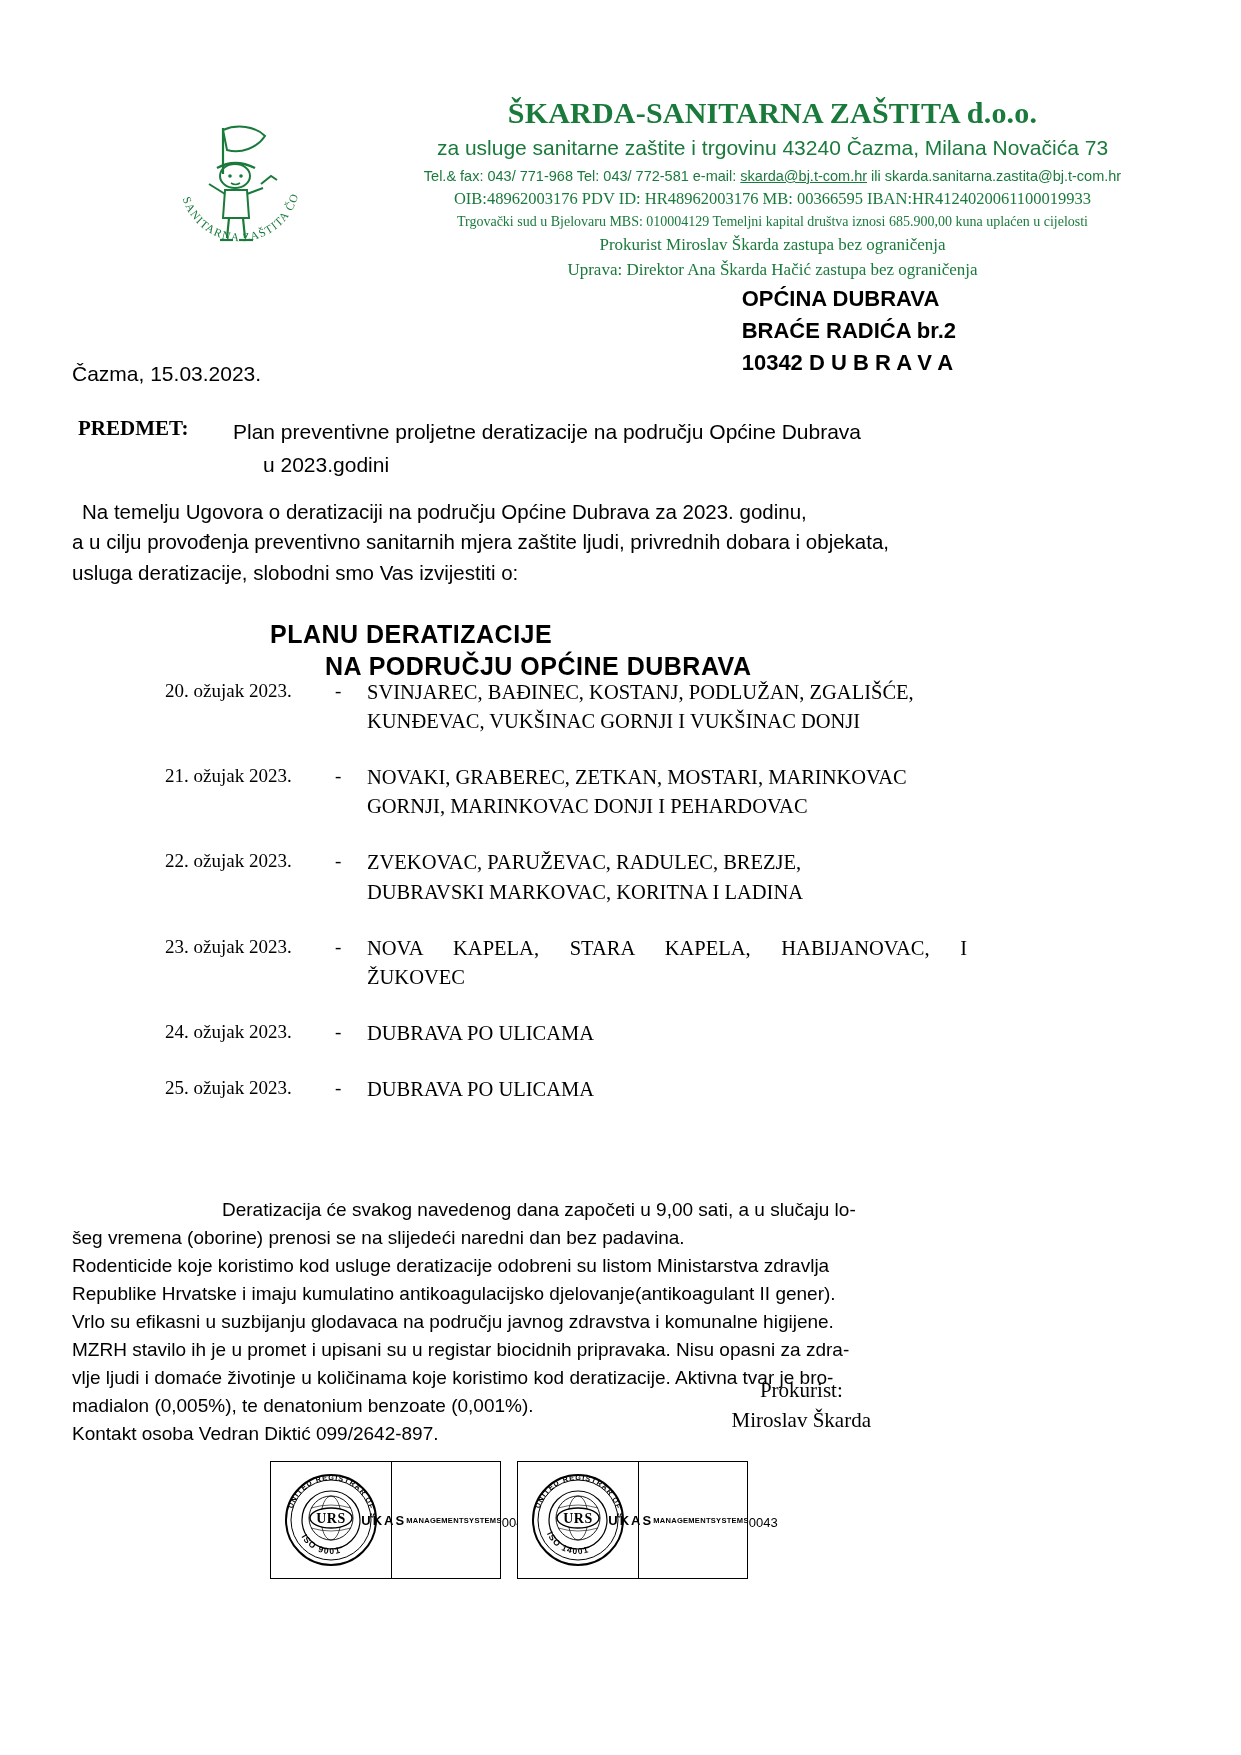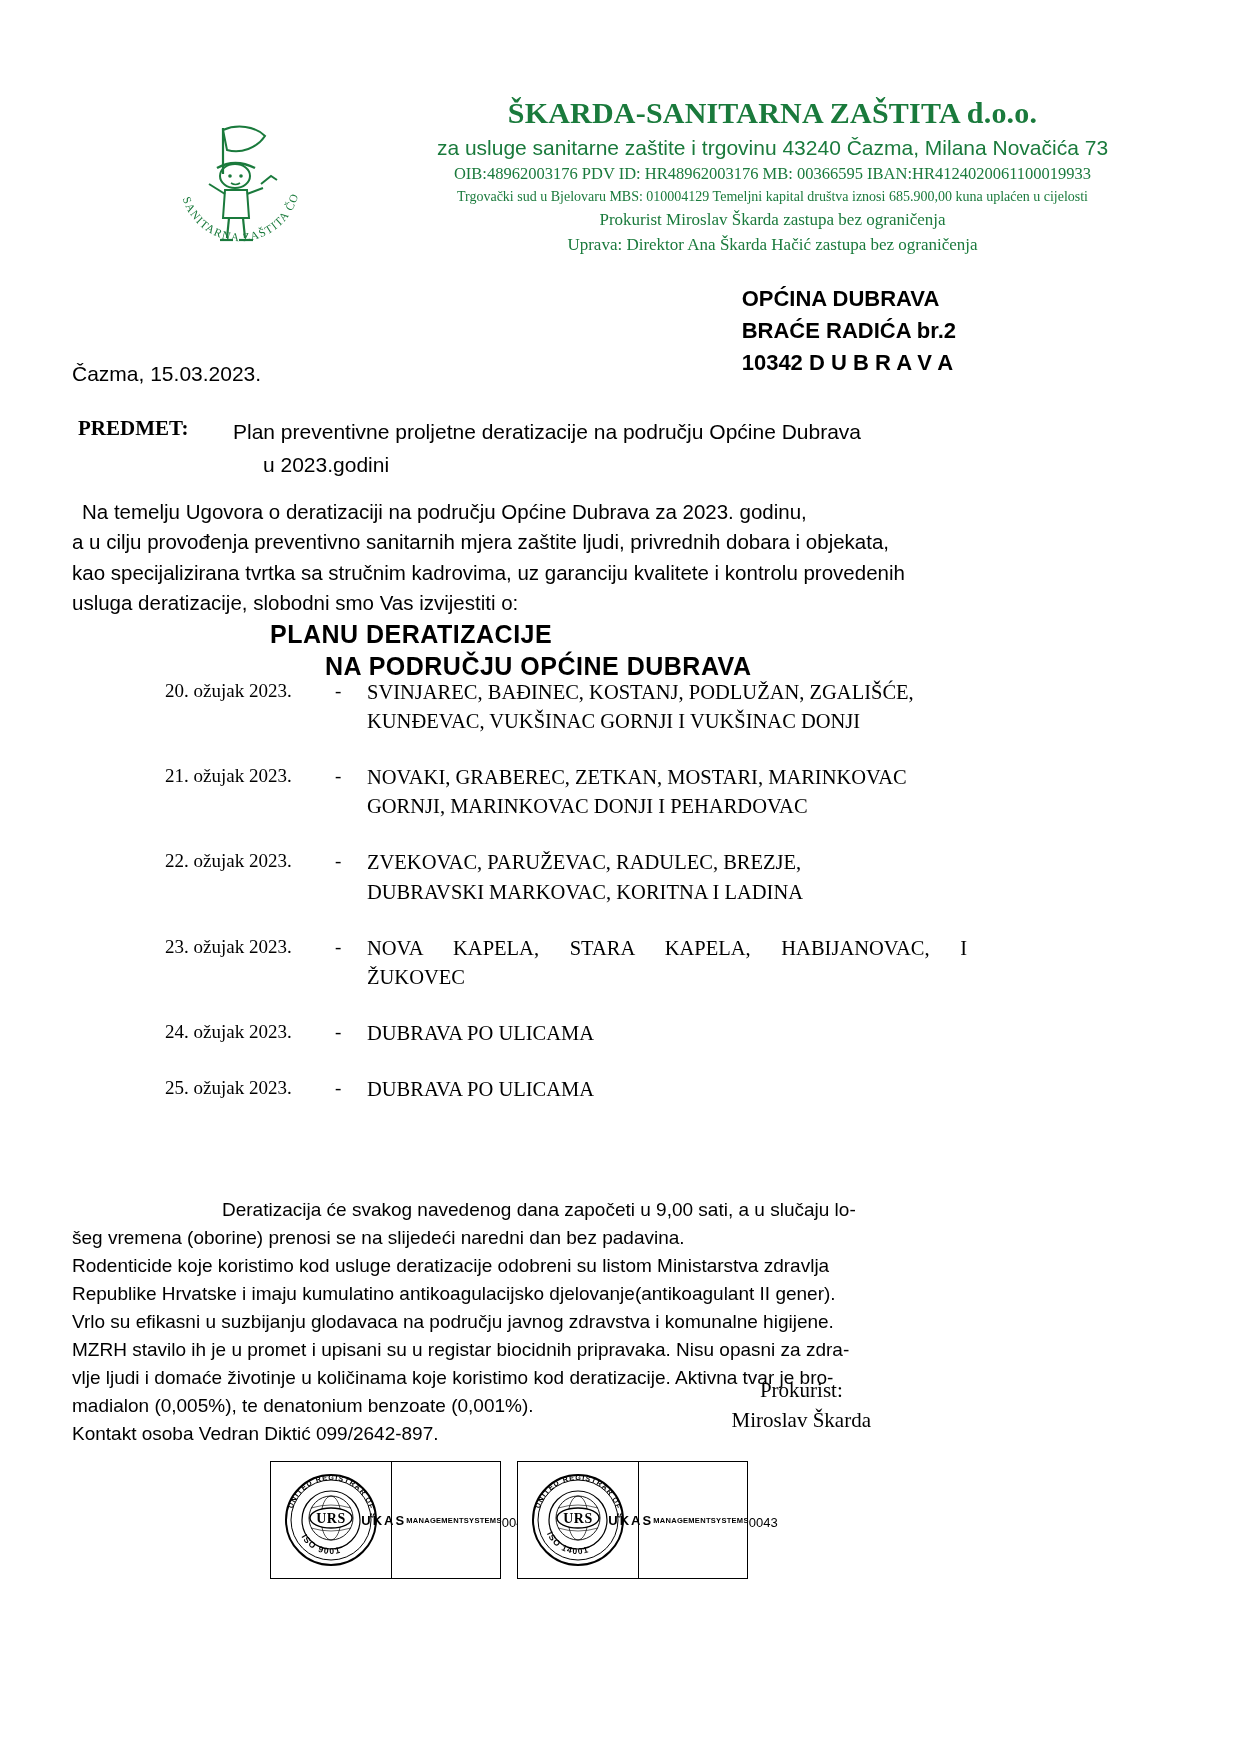--- a/index.html
+++ b/index.html
@@ -311,20 +311,23 @@
         <path d="M64,104 L62,124" fill="none" stroke="#1a7a3c" stroke-width="2.2"></path>
         <path d="M78,104 L80,124" fill="none" stroke="#1a7a3c" stroke-width="2.2"></path>
         <path d="M55,126 L68,126" fill="none" stroke="#1a7a3c" stroke-width="2.2"></path>
         <path d="M74,126 L88,126" fill="none" stroke="#1a7a3c" stroke-width="2.2"></path>
       </svg>
     </div>
 
     <div class="company-block">
       <div class="co-name">ŠKARDA-SANITARNA ZAŠTITA d.o.o.</div>
       <div class="co-sub">za usluge sanitarne zaštite i trgovinu 43240 Čazma, Milana Novačića 73</div>
+      <div class="co-line-tel">
+        <span>Tel.&amp; fax:  043/ 771-968 Tel: 043/ 772-581 e-mail: </span><span class="ul">skarda@bj.t-com.hr</span><span> ili </span><span>skarda.sanitarna.zastita@bj.t-com.hr</span>
+      </div>
       <div class="co-line-serif">OIB:48962003176  PDV ID: HR48962003176  MB: 00366595  IBAN:HR4124020061100019933</div>
       <div class="co-line-small">Trgovački sud u Bjelovaru MBS: 010004129 Temeljni kapital društva iznosi 685.900,00 kuna uplaćen u cijelosti</div>
       <div class="co-line-mid">Prokurist Miroslav Škarda zastupa bez ograničenja</div>
       <div class="co-line-mid">Uprava: Direktor Ana Škarda Hačić zastupa bez ograničenja</div>
     </div>
   </div>
 
   <div class="recipient">
     <div>OPĆINA DUBRAVA</div>
     <div>BRAĆE RADIĆA br.2</div>
@@ -333,21 +336,20 @@
 
   <div class="doc-date">Čazma, 15.03.2023.</div>
 
   <div class="subject">
     <span class="subject-label">PREDMET:</span><span class="subject-text"><span>Plan preventivne proljetne deratizacije na području Općine Dubrava</span><span class="l2">u 2023.godini</span></span>
   </div>
 
   <div class="intro">
     <div class="l1">Na temelju Ugovora o deratizaciji na području Općine Dubrava za 2023. godinu,</div>
     <div>a u cilju provođenja preventivno sanitarnih mjera zaštite ljudi, privrednih dobara i objekata,</div>
-    <div>kao specijalizirana tvrtka sa stručnim kadrovima, uz garanciju kvalitete i kontrolu provedenih</div>
     <div>usluga deratizacije, slobodni smo Vas izvijestiti o:</div>
   </div>
 
   <div class="plan-title">PLANU  DERATIZACIJE</div>
   <div class="plan-title2">NA PODRUČJU OPĆINE DUBRAVA</div>
 
   <div class="schedule">
 
     <div class="sched-row">
       <span class="sched-date">20. ožujak 2023.</span>

